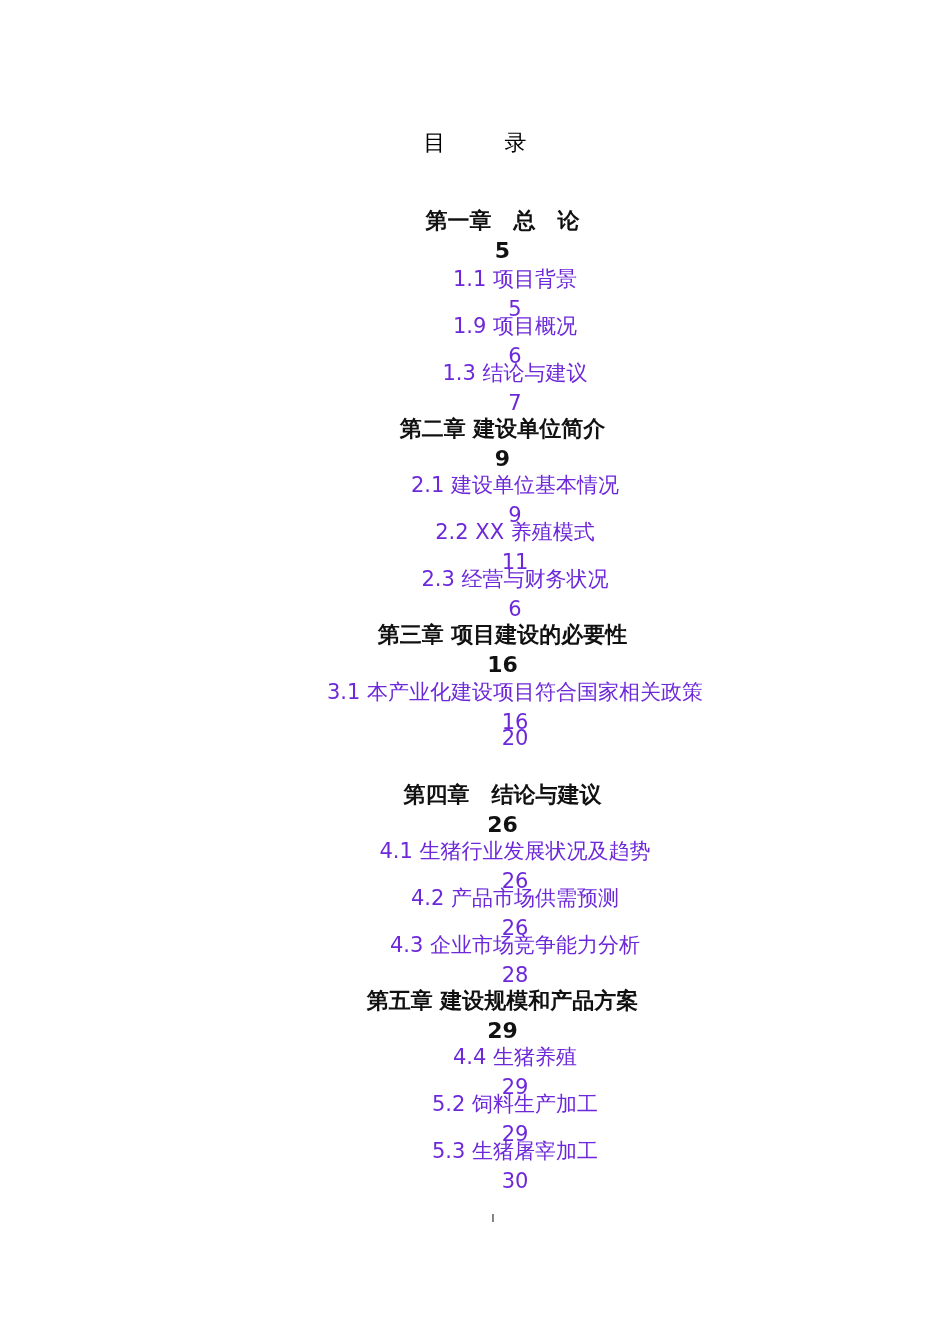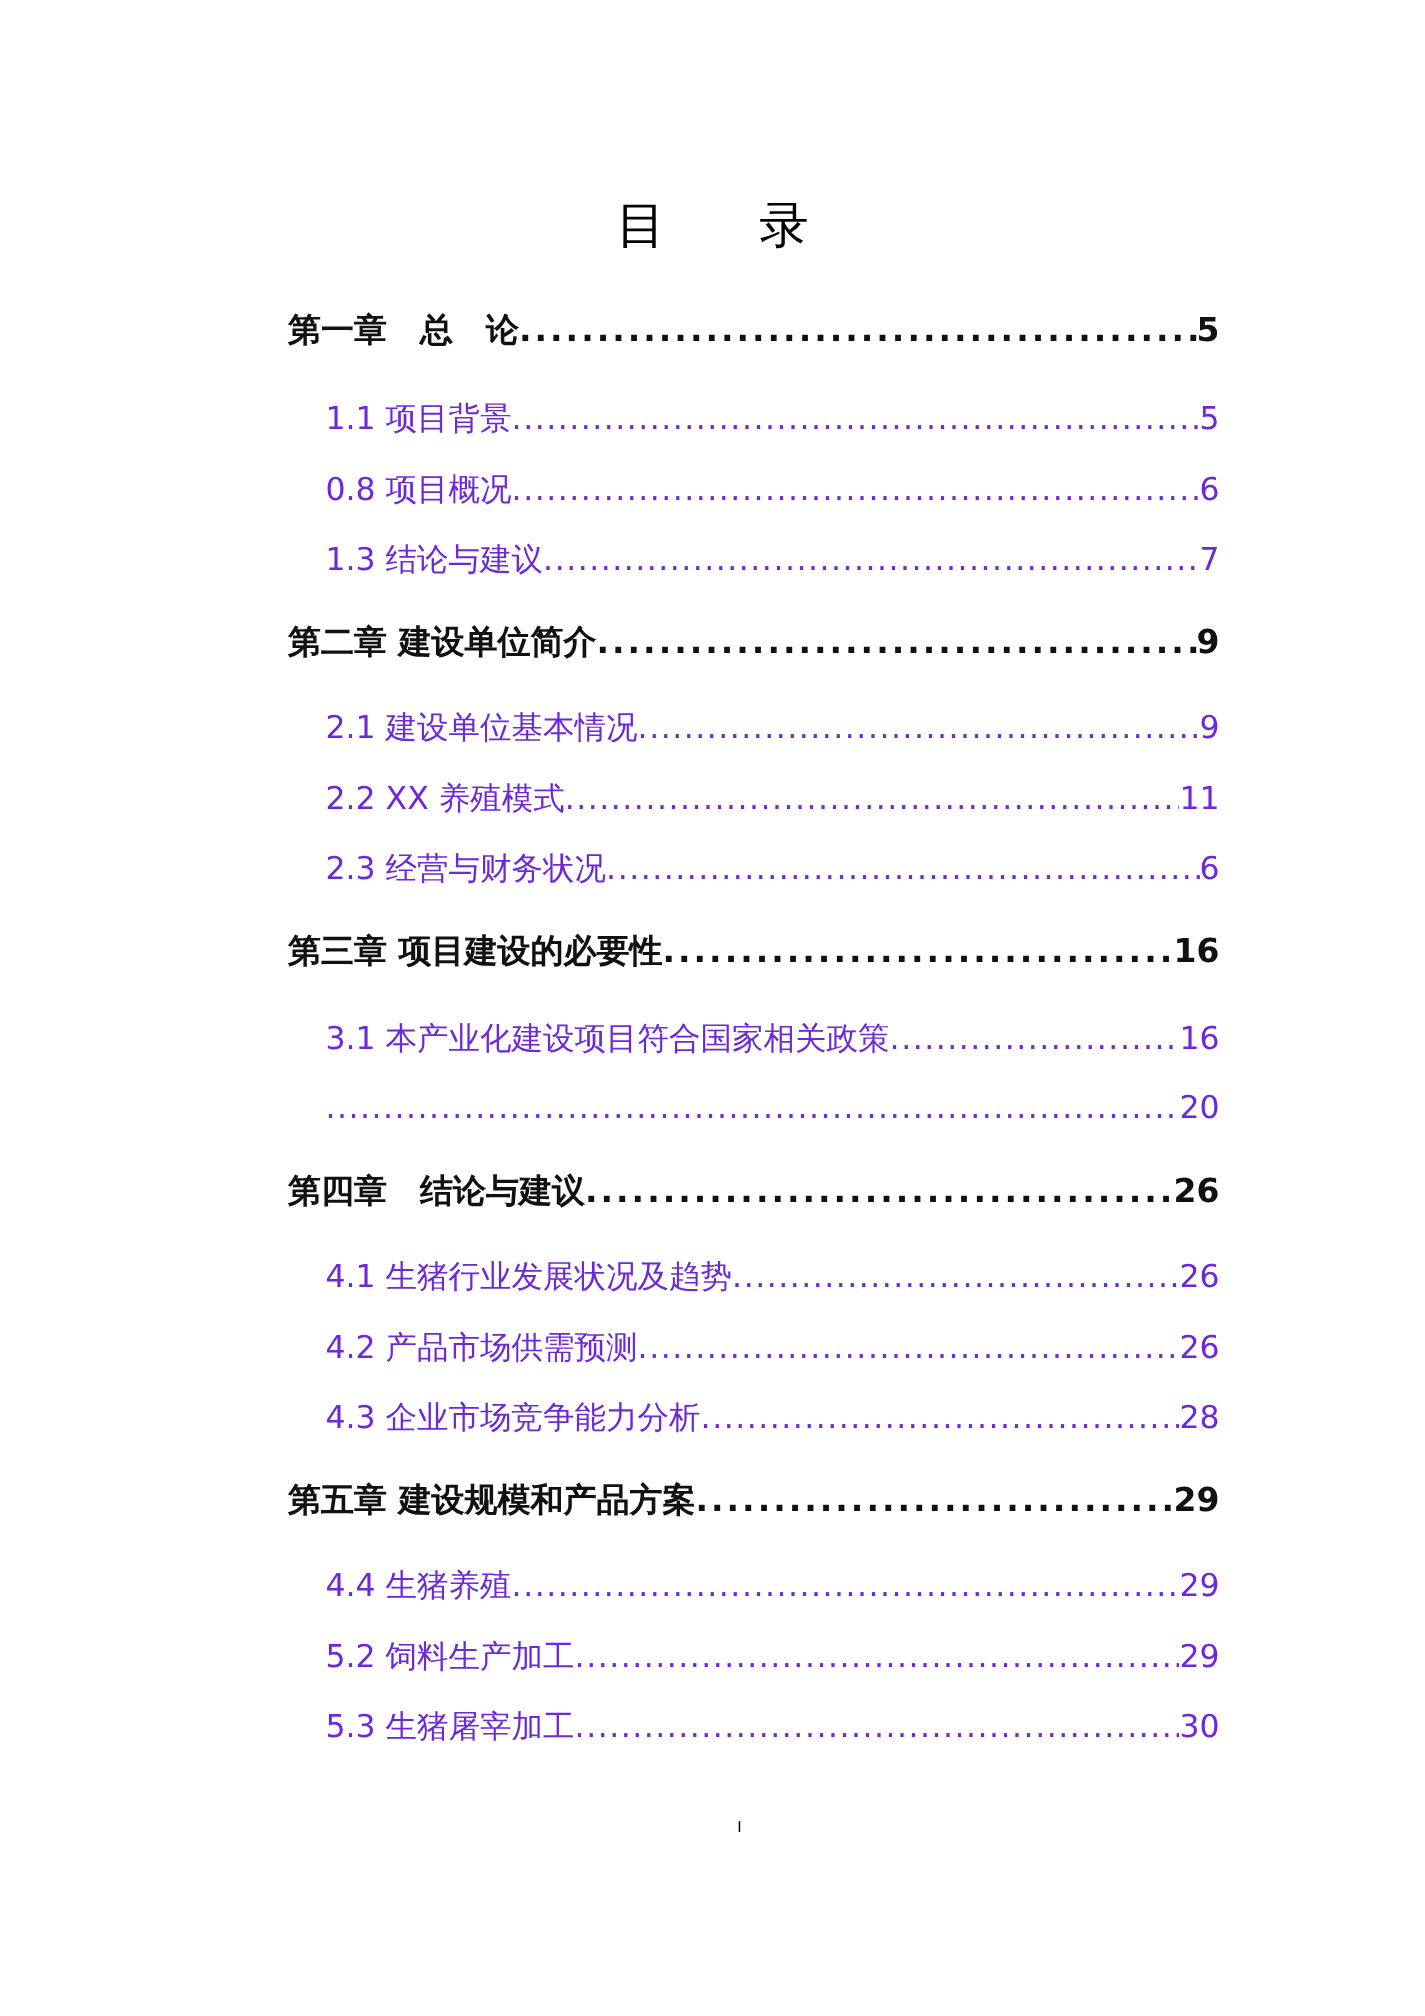--- a/index.html
+++ b/index.html
@@ -1,23 +1,23 @@
 <!DOCTYPE html>
 <html><head>
   <meta charset="utf-8">
   <style>
     html, body { margin: 0; padding: 0; background: #ffffff; }
     body { width: 950px; height: 1344px; position: relative; overflow: hidden;
            font-family: "DejaVu Sans", sans-serif; color: #111; }
     .title { position: absolute; left: 0; width: 950px; top: 128px; text-align: center;
-             font-family: "DejaVu Serif", serif; font-size: 33px; letter-spacing: 26px;
+             font-family: "DejaVu Serif", serif; font-size: 22px; letter-spacing: 26px;
              padding-left: 26px; box-sizing: border-box; color: #000; }
     .toc { position: absolute; left: 192px; width: 621px; top: 0; }
     .entry { position: absolute; left: 0; width: 621px; display: flex; align-items: center;
-             white-space: nowrap; line-height: 30px; height: 30px; }
+             white-space: nowrap; line-height: 30px; height: 30px; flex-direction: column; }
     .entry.chapter { font-weight: bold; font-size: 22px; }
     .entry.section { font-size: 21px; padding-left: 25px; width: 596px; color: #6d28d9; }
     .entry .label { flex: 0 0 auto; }
     .entry .leader { flex: 1 1 auto; overflow: hidden; letter-spacing: 1px; }
     .entry .leader::before { content: "................................................................................................................................................................"; }
     .entry.chapter .leader { letter-spacing: 2px; }
     .entry .page { flex: 0 0 auto; }
     .footer { position: absolute; top: 1213px; left: 0; width: 986px; text-align: center;
               font-size: 10px; color: #000; }
   </style>
@@ -31,21 +31,21 @@
     <span class="label">第一章　总　论</span>
     <span class="leader"></span>
     <span class="page">5</span>
   </div>
   <div class="entry section" style="top:264px">
     <span class="label">1.1 项目背景</span>
     <span class="leader"></span>
     <span class="page">5</span>
   </div>
   <div class="entry section" style="top:311px">
-    <span class="label">0.8 项目概况</span>
+    <span class="label">1.9 项目概况</span>
     <span class="leader"></span>
     <span class="page">6</span>
   </div>
   <div class="entry section" style="top:358px">
     <span class="label">1.3 结论与建议</span>
     <span class="leader"></span>
     <span class="page">7</span>
   </div>
   <div class="entry chapter" style="top:414px">
     <span class="label">第二章 建设单位简介</span>

